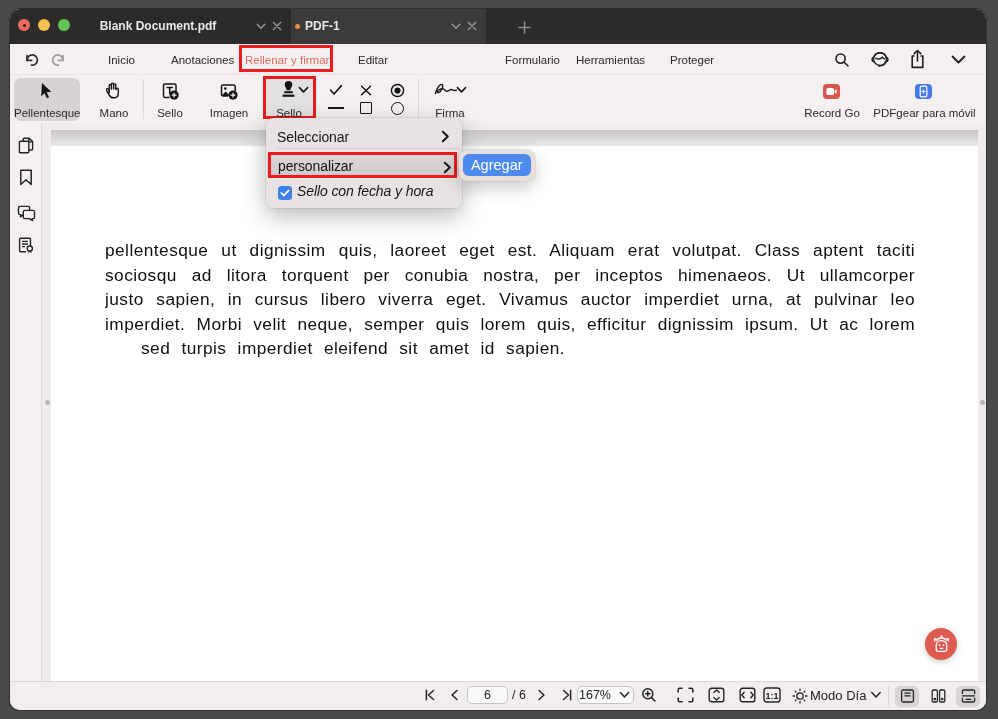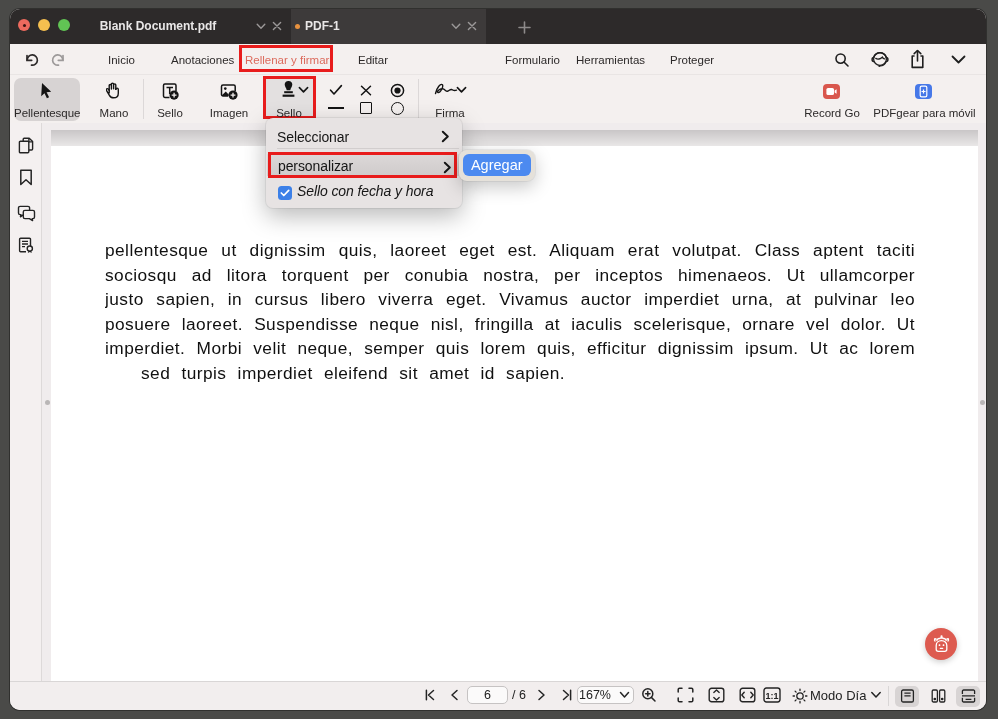--- a/index.html
+++ b/index.html
@@ -221,21 +221,20 @@
       <path d="M12.5 9 V2.2 a1 1 0 0 0 -1 -1 H2.6 a1 1 0 0 0 -1 1 V13.8 a1 1 0 0 0 1 1 H8"></path>
       <path d="M4 4.4 H10 M4 7 H10 M4 9.6 H7"></path>
       <circle cx="11.8" cy="11.6" r="2.6"></circle>
       <path d="M10.5 13.8 L9.8 16 L11.8 15 L13.8 16 L13.1 13.8" fill="#242424" stroke="none"></path>
     </svg>
   </div>
   <div id="doctext" class="ab">
     <div class="jl">pellentesque ut dignissim quis, laoreet eget est. Aliquam erat volutpat. Class aptent taciti</div>
     <div class="jl">sociosqu ad litora torquent per conubia nostra, per inceptos himenaeos. Ut ullamcorper</div>
     <div class="jl">justo sapien, in cursus libero viverra eget. Vivamus auctor imperdiet urna, at pulvinar leo</div>
-    <div class="jl">posuere laoreet. Suspendisse neque nisl, fringilla at iaculis scelerisque, ornare vel dolor. Ut</div>
     <div class="jl">imperdiet. Morbi velit neque, semper quis lorem quis, efficitur dignissim ipsum. Ut ac lorem</div>
     <div class="jl" style="width:424px;margin-left:36px;">sed turpis imperdiet eleifend sit amet id sapien.</div>
   </div>
 
   <div id="dropdown" class="ab"></div>
   <div class="ab ddtxt" style="left:267px;top:120px;">Seleccionar</div>
   <svg class="ab" style="left:431px;top:121px;" width="9" height="13" viewBox="0 0 9 13" fill="none" stroke="#161616" stroke-width="2" stroke-linecap="round" stroke-linejoin="round">
     <path d="M1.8 1.8 L6.8 6.5 L1.8 11.2"></path>
   </svg>
   <div class="ab" style="left:267px;top:138.5px;width:182px;height:1px;background:#d2cece;"></div>

